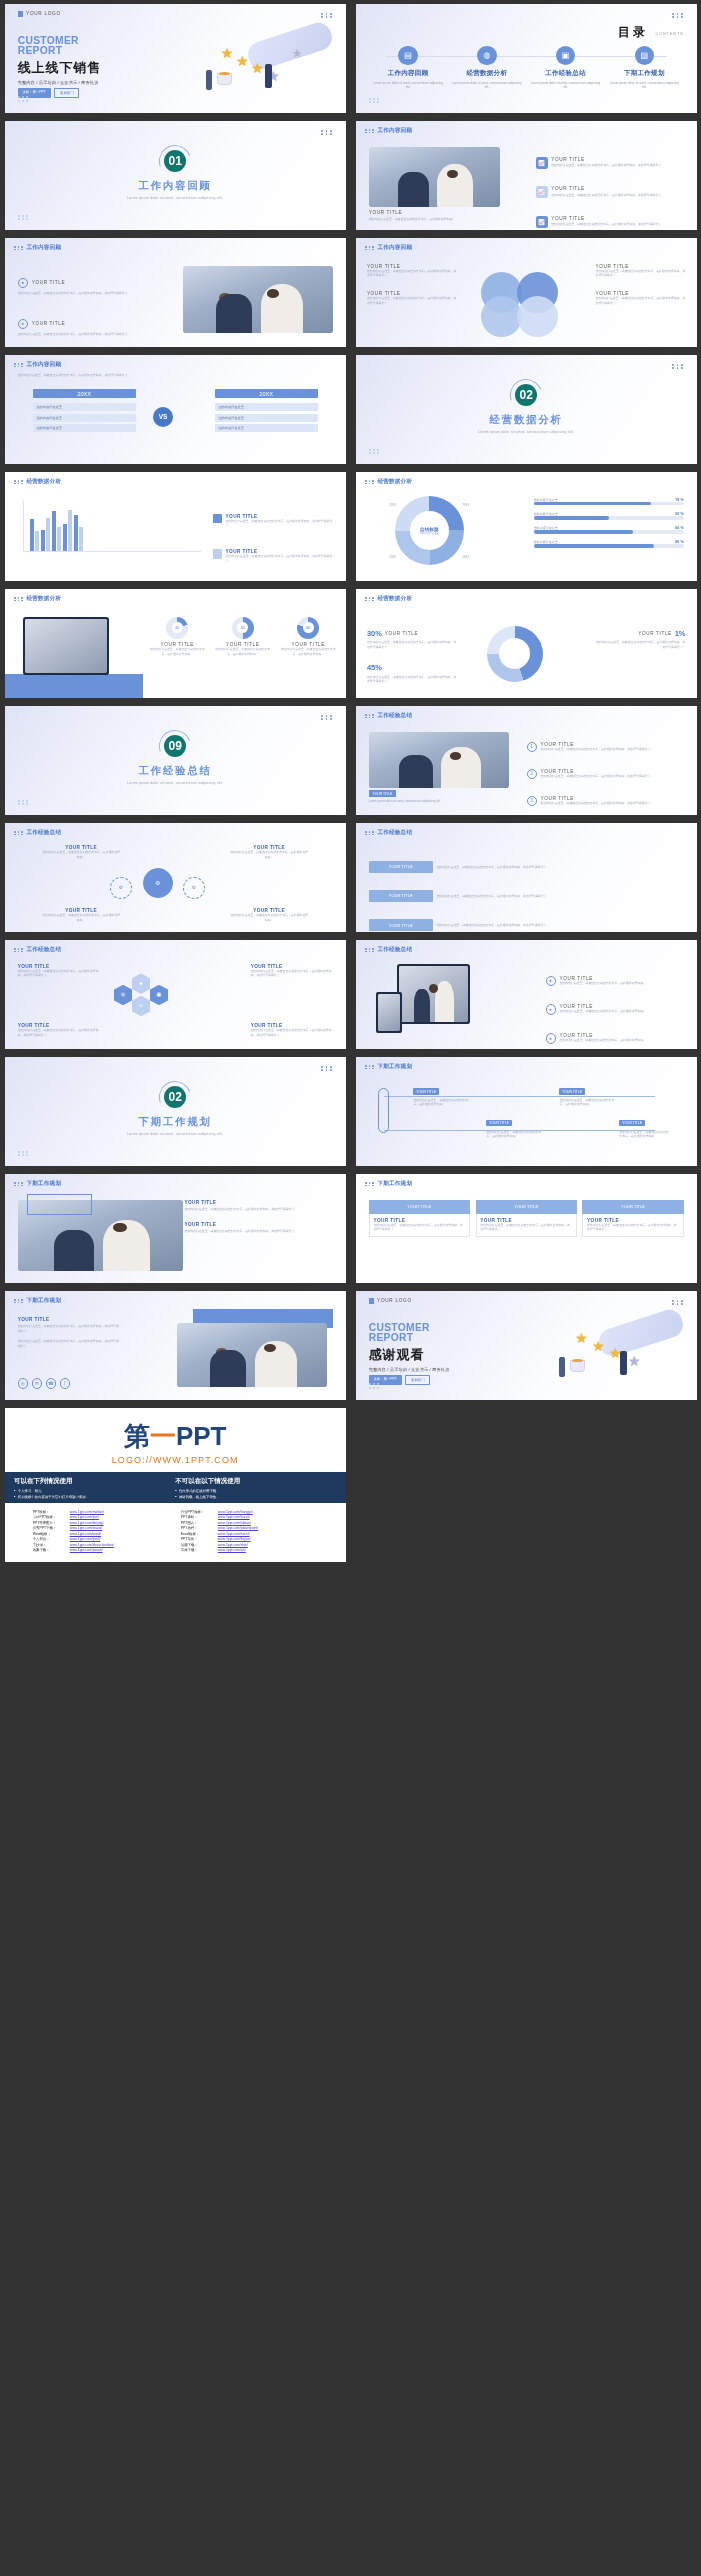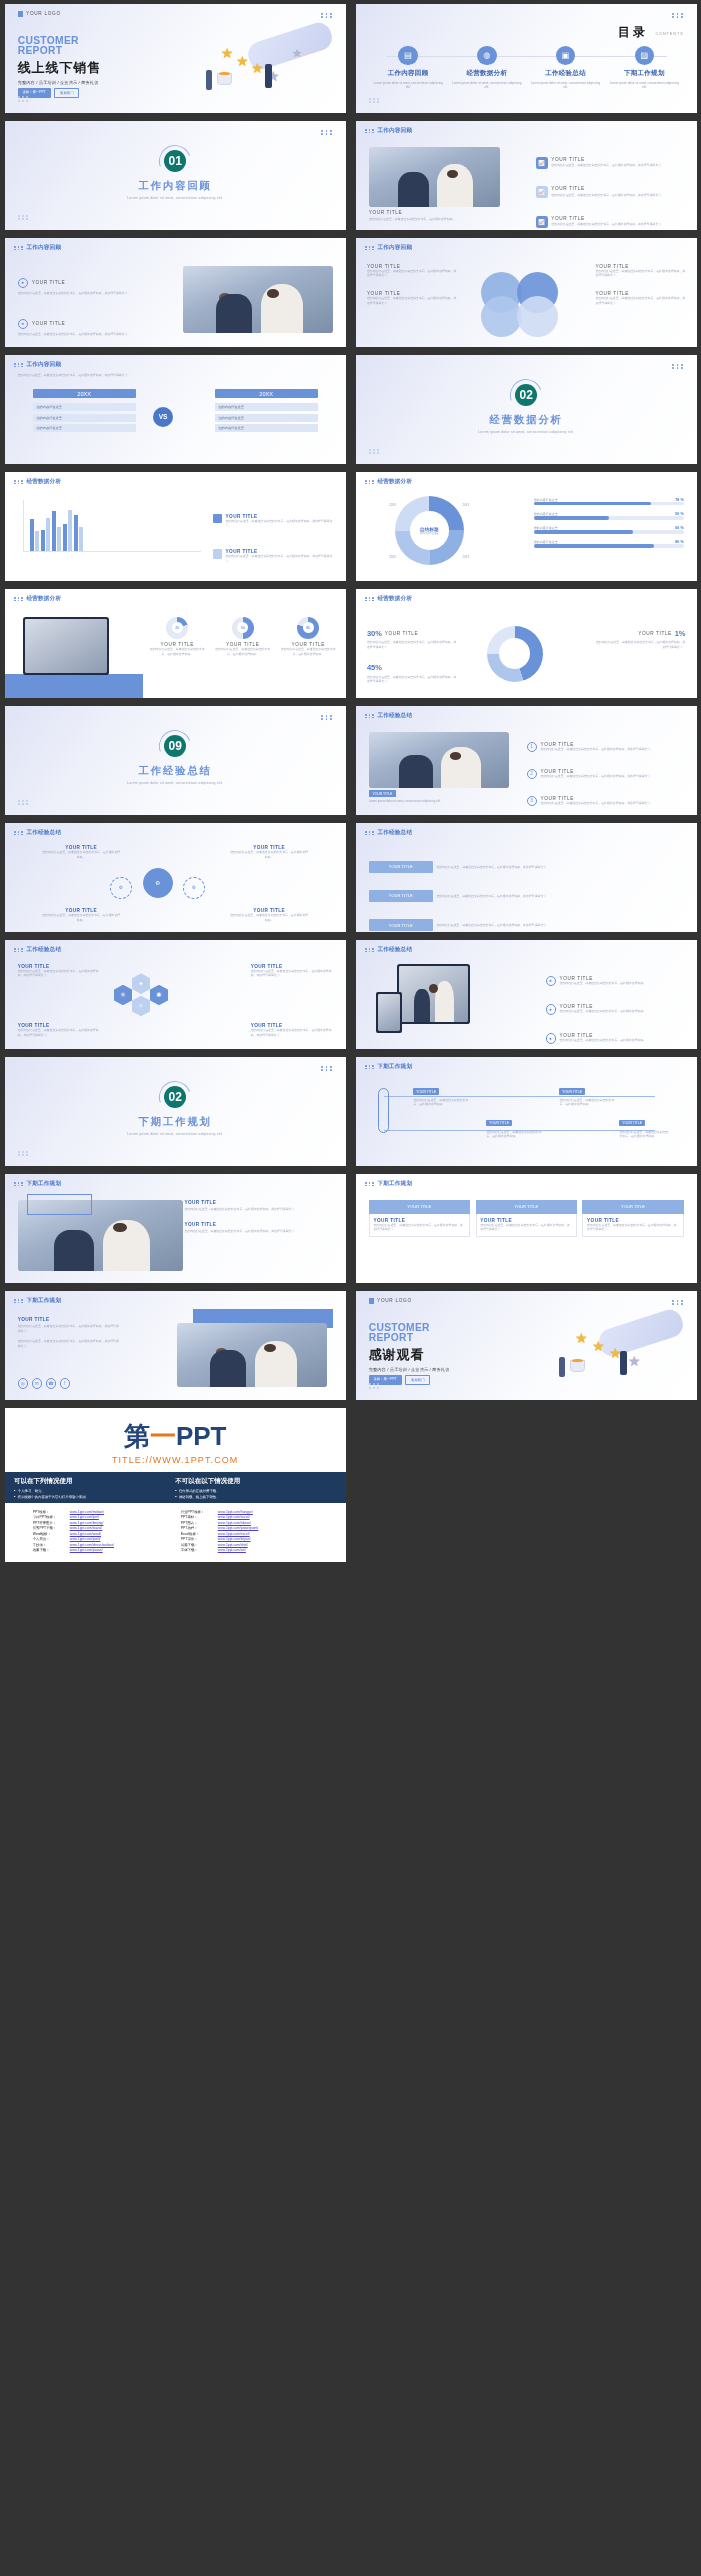--- a/index.html
+++ b/index.html
@@ -1058,21 +1058,21 @@
         <i></i>
         <i></i>
       </div>
   </div>
 
 </div>
 
 <div class="brand">
   <div class="brand-top">
     <div class="brand-logo"><span>第</span><span class="dash">一</span><span>PPT</span></div>
-    <div class="brand-url">TITLE://WWW.1PPT.COM</div>
+    <div class="brand-url">LOGO://WWW.1PPT.COM</div>
   </div>
   <div class="brand-band">
     <div class="bcol">
       <h4>可以在下列情况使用</h4>
       <ul>
         <li>个人学习、研究。</li>
         <li>拷贝模板中的内容用于其它幻灯片母版中使用。</li>
       </ul>
     </div>
     <div class="bcol">

